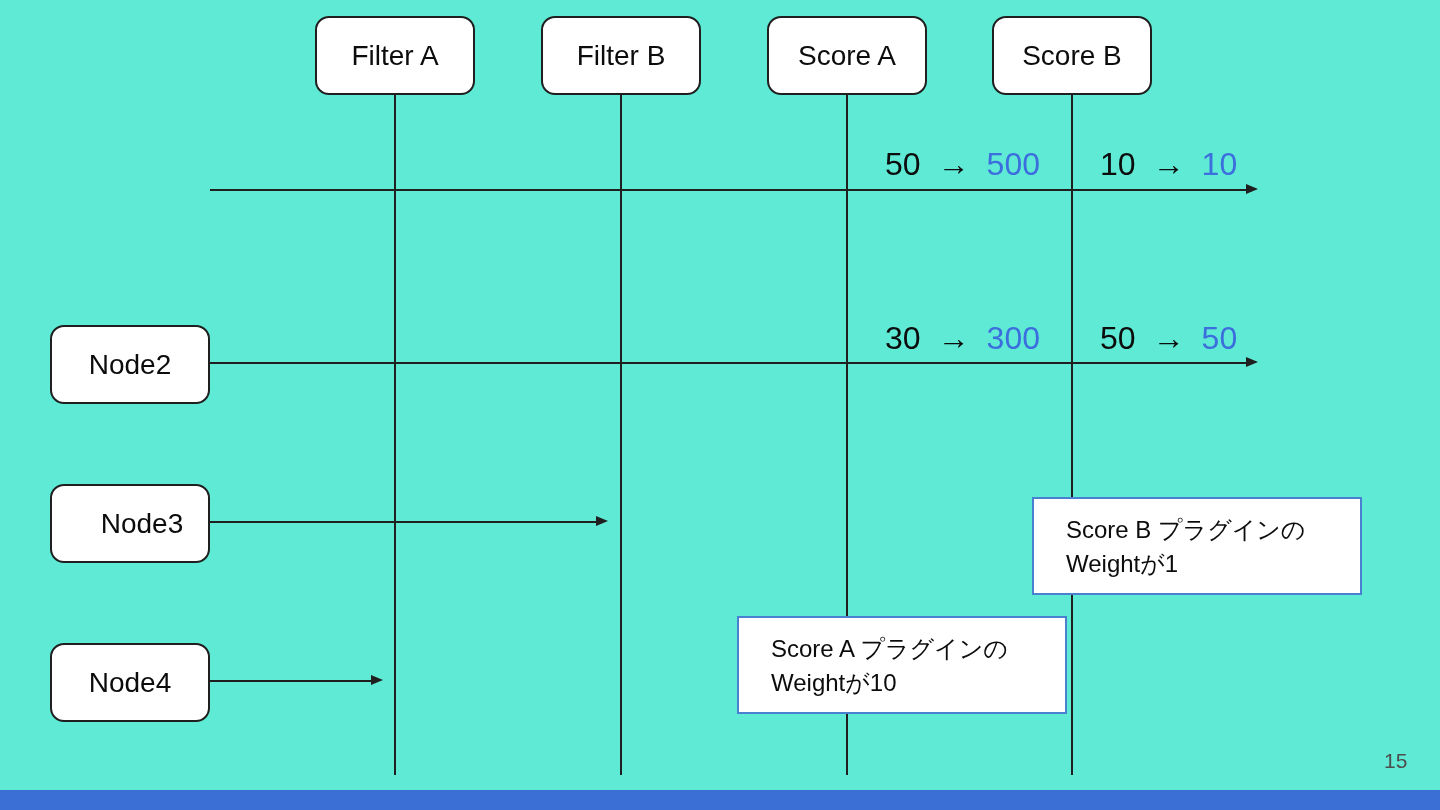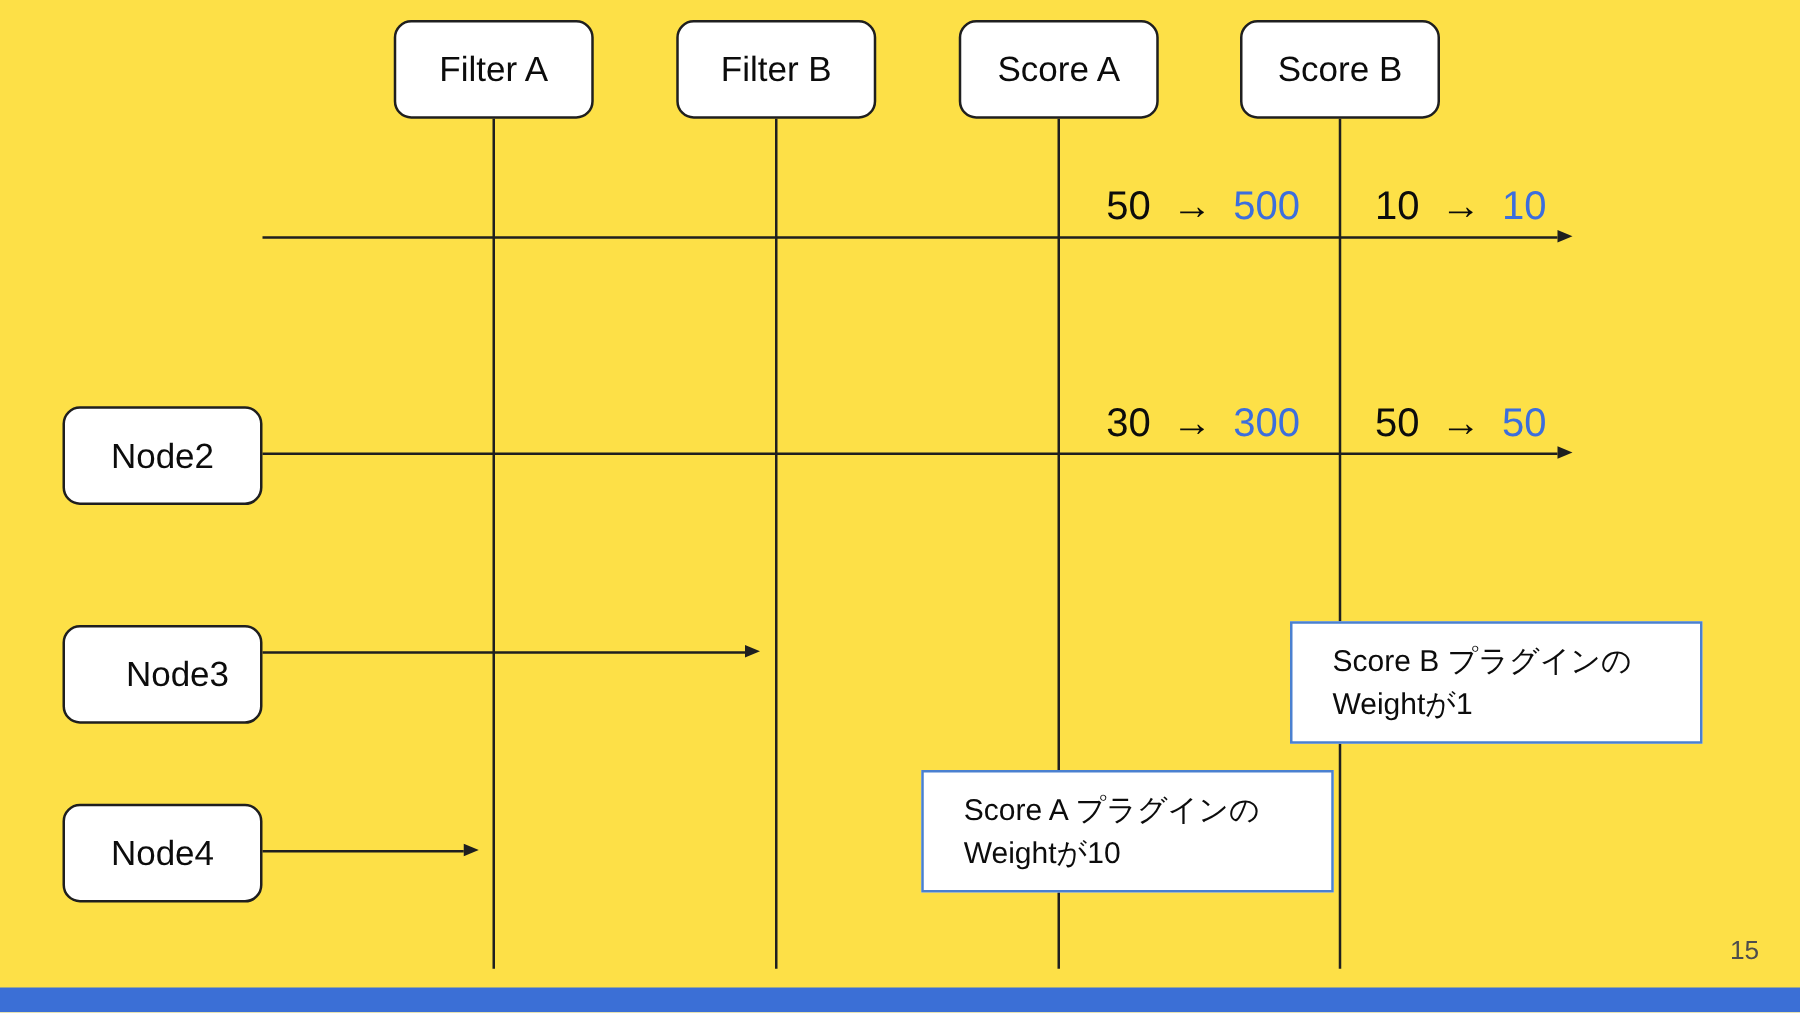--- a/index.html
+++ b/index.html
@@ -1,20 +1,20 @@
 <!DOCTYPE html>
 <html style="--accent-blue: #3c6edd; --note-border: #4a80d0; --footer-bar: #3b6fd6; --diagram-line: #1f1f1f; --page-number-gray: #4d4d4d;"><head>
 <meta charset="utf-8">
 <style>
   html, body { margin: 0; padding: 0; background: #ffffff; }
   .slide {
     position: relative;
     width: 1440px;
     height: 810px;
-    background: #fde047;
+    background: #5eead4;
     font-family: "Liberation Sans", sans-serif;
     overflow: hidden;
     color: #111;
   }
 
   
   .box {
     position: absolute;
     width: 160px;
     height: 79px;
@@ -28,21 +28,21 @@
     color: #0c0c0c;
     box-sizing: border-box;
   }
   .p1 { left: 315px; top: 16px; }
   .p2 { left: 541px; top: 16px; }
   .p3 { left: 767px; top: 16px; }
   .p4 { left: 992px; top: 16px; }
 
   .n1 { left: 50px; top: 152px; }
   .n2 { left: 50px; top: 325px; }
-  .n3 { left: 50px; top: 500px; padding-left: 24px; }
+  .n3 { left: 50px; top: 484px; padding-left: 24px; }
   .n4 { left: 50px; top: 643px; }
 
   
   .vline {
     position: absolute;
     top: 95px;
     height: 680px;
     width: 2px;
     background: var(--diagram-line, #1f1f1f);
   }

